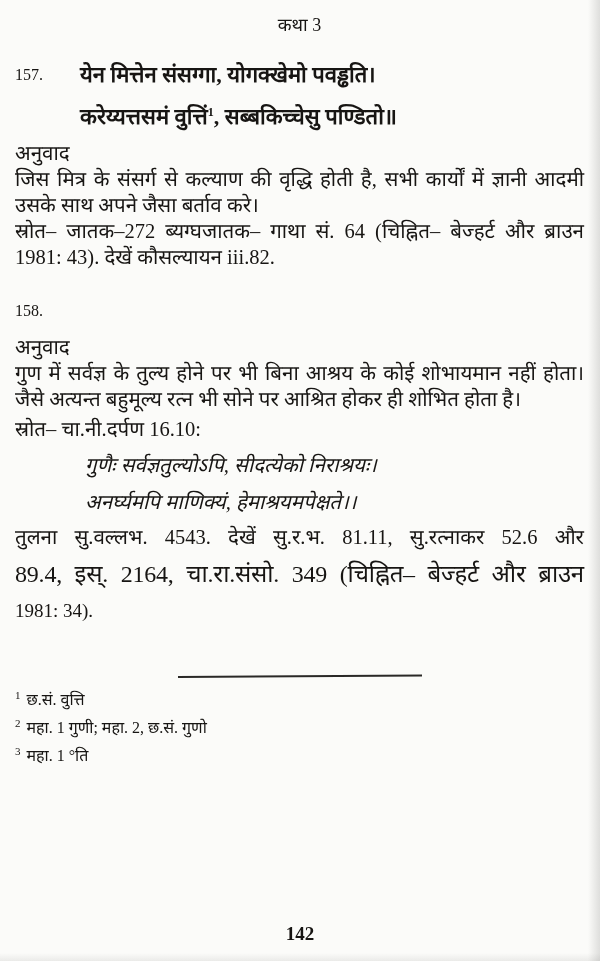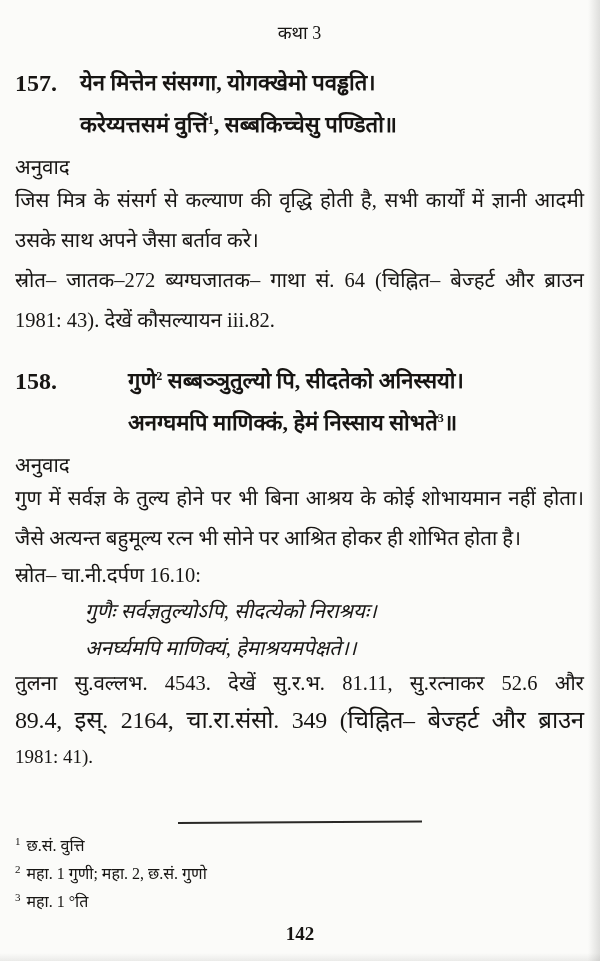--- a/index.html
+++ b/index.html
@@ -7,21 +7,21 @@
     width: 600px; height: 961px;
     background: #fbfbf9;
     color: #171513;
     font-family: "Liberation Serif", "DejaVu Serif", serif;
     overflow: hidden;
     position: relative;
   }
   .page {
     box-sizing: border-box;
     width: 600px; height: 961px;
-    padding: 20px 16px 0 15px;
+    padding: 12px 16px 0 15px;
     position: relative;
   }
   .scan-edge-right {
     position: absolute; top: 0; right: 0; width: 12px; height: 100%;
     background: linear-gradient(to right, rgba(90,90,88,0) 0%, rgba(90,90,88,0.18) 100%);
     pointer-events: none;
   }
   .scan-edge-bottom {
     position: absolute; left: 0; bottom: 0; width: 100%; height: 8px;
     background: linear-gradient(to bottom, rgba(90,90,88,0) 0%, rgba(90,90,88,0.10) 100%);
@@ -35,32 +35,32 @@
   .verse-block {
     display: flex;
     font-weight: bold;
     font-size: 22px;
     line-height: 42px;
   }
   .verse-block.v1 { margin-top: 16px; }
   .verse-block.v2 { margin-top: 20px; gap: 48px; }
   .verse-number {
     flex: 0 0 65px;
-    font-weight: bold;
-    font-size: 24px;
+    font-weight: normal;
+    font-size: 16px;
   }
   .verse-lines { flex: 1; }
   .anuvad-heading {
     font-size: 20.5px;
     line-height: 26px;
-    margin-top: 8px;
+    margin-top: 2px;
   }
   .para {
     font-size: 20.5px;
-    line-height: 40px;
+    line-height: 26px;
     text-align: justify;
   }
   .source-label {
     font-size: 20.5px;
     line-height: 34px;
   }
   .quote-line {
     font-size: 20.5px;
     line-height: 36px;
     margin-left: 70px;
@@ -132,34 +132,30 @@
       <div><span>करेय्यत्तसमं वुत्तिं</span><span class="sup">1</span><span>, सब्बकिच्चेसु पण्डितो॥</span></div>
     </div>
   </div>
 
   <div class="anuvad-heading">अनुवाद</div>
   <div class="para">जिस मित्र के संसर्ग से कल्याण की वृद्धि होती है, सभी कार्यों में ज्ञानी आदमी उसके साथ अपने जैसा बर्ताव करे।</div>
   <div class="para">स्रोत– जातक–272 ब्यग्घजातक– गाथा सं. 64 (चिह्नित– बेज्हर्ट और ब्राउन 1981: 43). देखें कौसल्यायन iii.82.</div>
 
   <div class="verse-block v2">
     <div class="verse-number">158.</div>
-    <div class="verse-lines">
-      <div><span>गुणे</span><span class="sup">2</span><span> सब्बञ्ञुतुल्यो पि, सीदतेको अनिस्सयो।</span></div>
-      <div><span>अनग्घमपि माणिक्कं, हेमं निस्साय सोभते</span><span class="sup">3</span><span>॥</span></div>
-    </div>
   </div>
 
   <div class="anuvad-heading">अनुवाद</div>
   <div class="para">गुण में सर्वज्ञ के तुल्य होने पर भी बिना आश्रय के कोई शोभायमान नहीं होता। जैसे अत्यन्त बहुमूल्य रत्न भी सोने पर आश्रित होकर ही शोभित होता है।</div>
   <div class="source-label">स्रोत– चा.नी.दर्पण 16.10:</div>
   <div class="quote-line">गुणैः सर्वज्ञतुल्योऽपि, सीदत्येको निराश्रयः।</div>
   <div class="quote-line">अनर्घ्यमपि माणिक्यं, हेमाश्रयमपेक्षते।।</div>
   <div class="compare-1">तुलना सु.वल्लभ. 4543. देखें सु.र.भ. 81.11, सु.रत्नाकर 52.6 और</div>
   <div class="compare-2">89.4, इस्. 2164, चा.रा.संसो. 349 (चिह्नित– बेज्हर्ट और ब्राउन</div>
-  <div class="compare-3">1981: 41).</div>
+  <div class="compare-3">1981: 34).</div>
 
   <hr class="footnote-rule">
   <div class="footnotes">
     <div class="footnote-item"><span class="footnote-marker">1</span><span>छ.सं. वुत्ति</span></div>
     <div class="footnote-item"><span class="footnote-marker">2</span><span>महा. 1 गुणी; महा. 2, छ.सं. गुणो</span></div>
     <div class="footnote-item"><span class="footnote-marker">3</span><span>महा. 1 °ति</span></div>
   </div>
 
   <div class="page-number">142</div>
 

